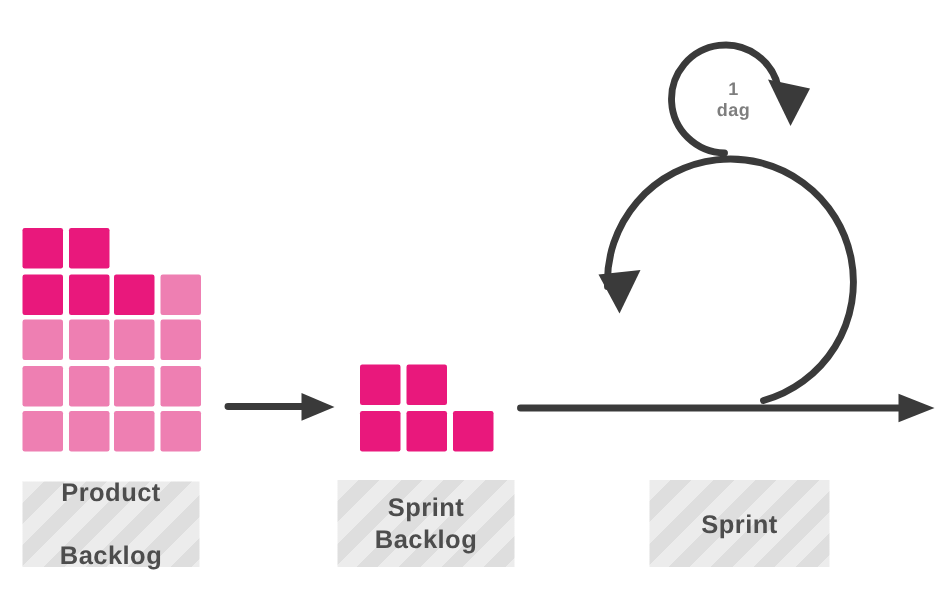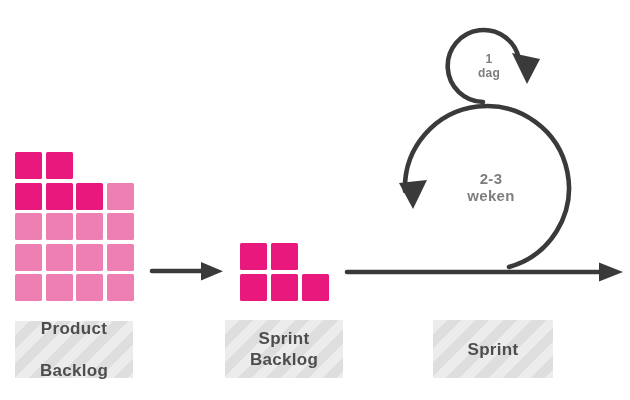--- a/index.html
+++ b/index.html
@@ -94,24 +94,20 @@
     <g>
       <path class="stroke" d="M483 102 A36 36 0 1 1 519 59"></path>
       <polygon class="head" points="512,53 540,59 527,84"></polygon>
     </g>
   </svg>
 
   <div id="daily-text" class="loop-text">
     <span>1</span><br>
     <span>dag</span>
   </div>
-  <div id="sprint-text" class="loop-text">
-    <span>2-3</span><br>
-    <span>weken</span>
-  </div>
 
   <div id="product-label" class="label-box">
     <span>Product</span>
     <span>Backlog</span>
   </div>
   <div id="sprintbacklog-label" class="label-box">
     <span>Sprint</span>
     <span>Backlog</span>
   </div>
   <div id="sprint-label" class="label-box">

